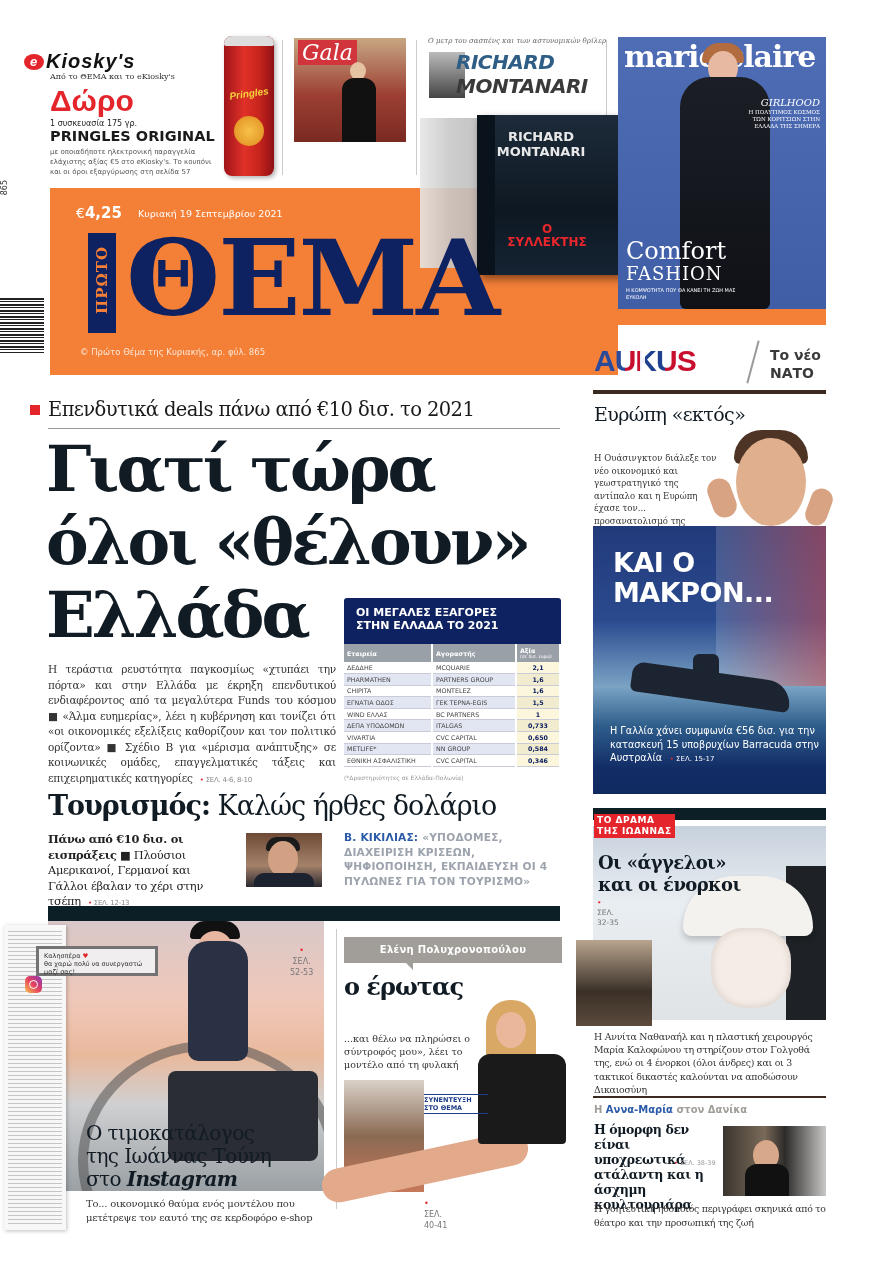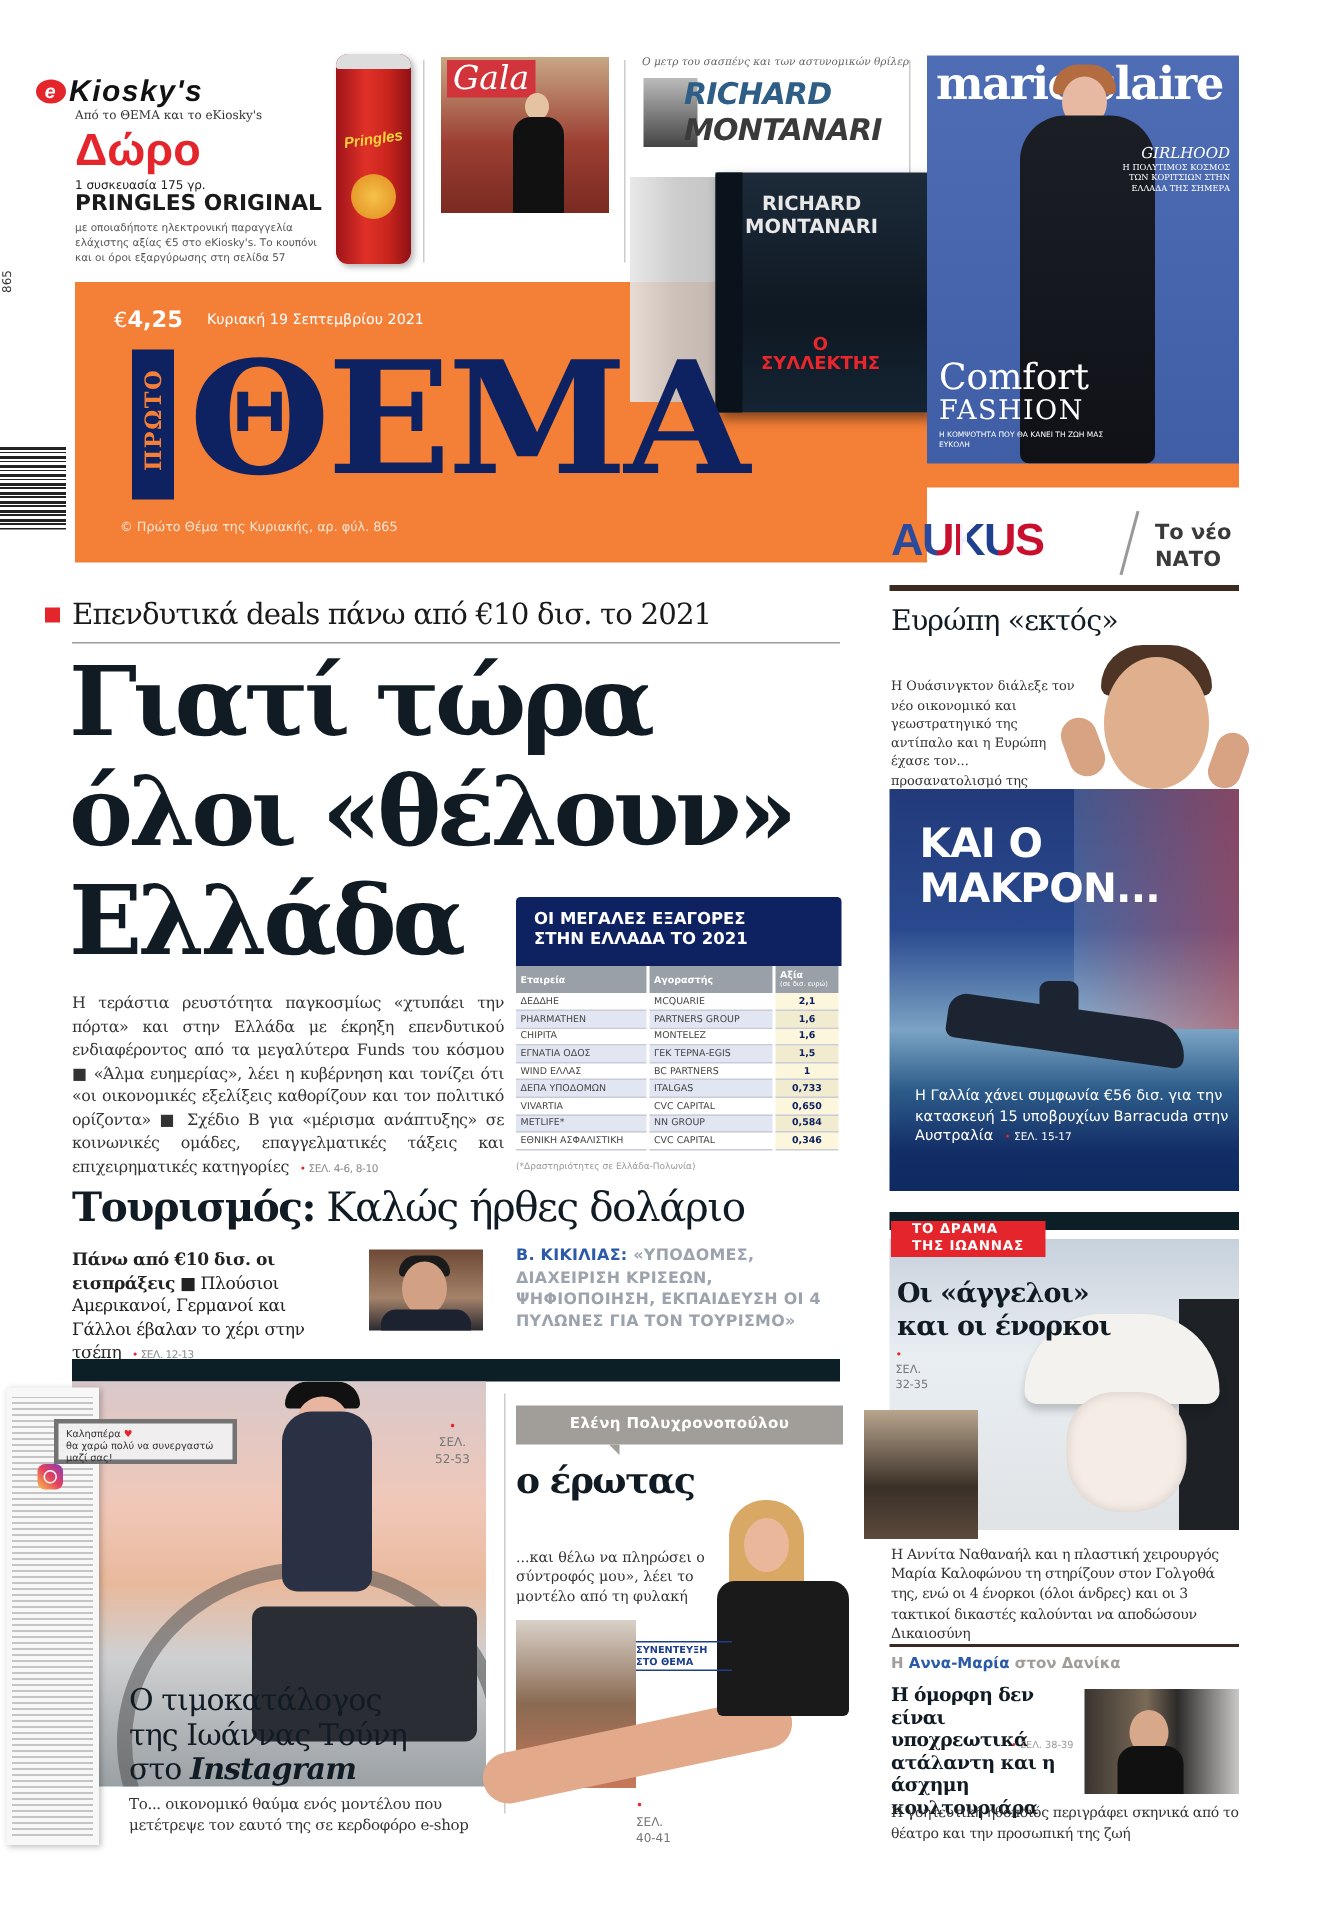--- a/index.html
+++ b/index.html
@@ -143,21 +143,21 @@
   .macron .hand2 { position:absolute; left:108px; top:60px; width:22px; height:38px; border-radius:12px; background:#d8a383; transform: rotate(20deg); }
   .macron-box { left: 593px; top: 526px; width: 233px; height: 268px; background: linear-gradient(180deg,#223a7a 0%, #2a4a8f 35%, #7aa3c4 60%, #2d5c8a 75%, #132e67 90%, #0f2a60 100%); overflow:hidden; }
   .macron-box .flagtint { position:absolute; right:0; top:0; width:110px; height:160px; background: linear-gradient(90deg, rgba(255,255,255,.15), rgba(215,80,80,.55)); }
   .macron-box .sub { position:absolute; left:38px; top:146px; width:160px; height:30px; background:#1b2430; border-radius: 20px 40px 10px 10px; transform: rotate(8deg); }
   .macron-box .tower { position:absolute; left:100px; top:128px; width:26px; height:26px; background:#1b2430; border-radius:6px 6px 0 0; }
   .macron-title { left: 613px; top: 548px; font-family:"DejaVu Sans",sans-serif; font-weight:bold; font-size: 27px; line-height: 30px; color: #fff; letter-spacing: -0.5px; }
   .macron-desc { left: 610px; top: 724px; width: 210px; font-family:"DejaVu Sans",sans-serif; font-size: 9.7px; line-height: 13.5px; color:#fff; }
   .macron-desc .sel { color:#fff; font-size: 7px; }
 
   .rule-dark { left: 593px; top: 808px; width: 233px; height: 12px; background: #0c1f27; }
-  .drama-tag { left: 594px; top: 814px; background:#e4262c; color:#fff; font-family:"DejaVu Sans",sans-serif; font-weight:bold; font-size: 9px; line-height: 11px; padding: 1px 14px; letter-spacing:.5px; }
+  .drama-tag { left: 594px; top: 814px; background:#e4262c; color:#fff; font-family:"DejaVu Sans",sans-serif; font-weight:bold; font-size: 9px; line-height: 11px; padding: 1px 3px; letter-spacing:.5px; }
   .drama-photo { left: 593px; top: 826px; width: 233px; height: 194px; background: linear-gradient(180deg,#c7d1dc,#e9eef2 40%, #dfe3e6 100%); overflow: hidden; }
   .drama-photo .hat { position:absolute; left:90px; top:50px; width:130px; height:60px; border-radius:60px 60px 10px 10px; background:#f4f2ee; box-shadow: 0 4px 6px rgba(0,0,0,.2); }
   .drama-photo .mask { position:absolute; left:118px; top:102px; width:80px; height:80px; border-radius:40% 40% 45% 45%; background:#f6ece6; box-shadow: inset 0 0 8px rgba(0,0,0,.15); }
   .drama-photo .coat { position:absolute; right:0; top:40px; width:40px; height:160px; background:#1e2226; }
   .drama-inset { left: 576px; top: 940px; width: 76px; height: 86px; background: linear-gradient(180deg,#b9a58e,#3a3028 60%, #5c4a3c); }
   .drama-title { left: 598px; top: 852px; font-family:"DejaVu Serif",serif; font-weight:900; font-size: 18px; line-height: 22px; color:#111b24; letter-spacing:-0.6px; }
   .drama-sel { left: 597px; top: 898px; font-family:"DejaVu Sans",sans-serif; font-size:7.5px; line-height:10px; color:#777; }
   .drama-sel .dot { color:#e4262c; }
   .drama-body { left: 594px; top: 1030px; width: 232px; font-family:"DejaVu Serif",serif; font-size: 9.4px; line-height: 13.2px; color:#333; letter-spacing: -0.25px; }
   .rule-dark2 { left: 593px; top: 1096px; width: 233px; height: 2px; background: #3c2a20; }

